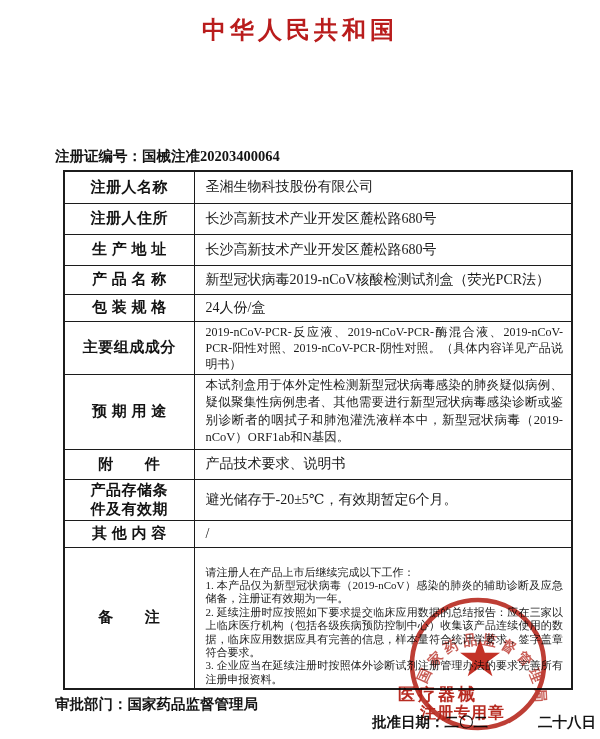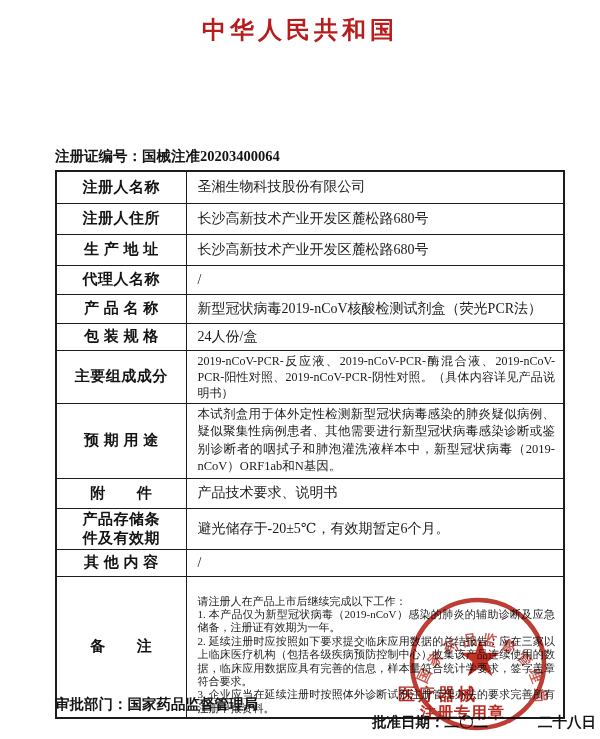--- a/index.html
+++ b/index.html
@@ -41,20 +41,21 @@
   }
   table.cert {
     position: absolute;
     top: 170px; left: 55px;
     width: 508px;
     border-collapse: collapse;
     table-layout: fixed;
   }
   table.cert, table.cert td {
     border: 1.6px solid #1c1c1c;
+    margin-left: 8px;
   }
   table.cert { border-width: 2.2px; }
   col.c1 { width: 130px; }
   col.c2 { width: 378px; }
   td.lbl {
     text-align: center;
     vertical-align: middle;
     font-weight: bold;
     font-size: 15px;
     color: #131313;
@@ -140,24 +141,20 @@
         <td class="lbl">注册人名称</td>
         <td class="val">圣湘生物科技股份有限公司</td>
       </tr>
       <tr style="height:31px">
         <td class="lbl">注册人住所</td>
         <td class="val">长沙高新技术产业开发区麓松路680号</td>
       </tr>
       <tr style="height:31px">
         <td class="lbl">生 产 地 址</td>
         <td class="val">长沙高新技术产业开发区麓松路680号</td>
-      </tr>
-      <tr style="height:29px">
-        <td class="lbl">代理人名称</td>
-        <td class="val">/</td>
       </tr>
       <tr style="height:29px">
         <td class="lbl">产 品 名 称</td>
         <td class="val">新型冠状病毒2019-nCoV核酸检测试剂盒（荧光PCR法）</td>
       </tr>
       <tr style="height:27px">
         <td class="lbl">包 装 规 格</td>
         <td class="val">24人份/盒</td>
       </tr>
       <tr style="height:34px">

